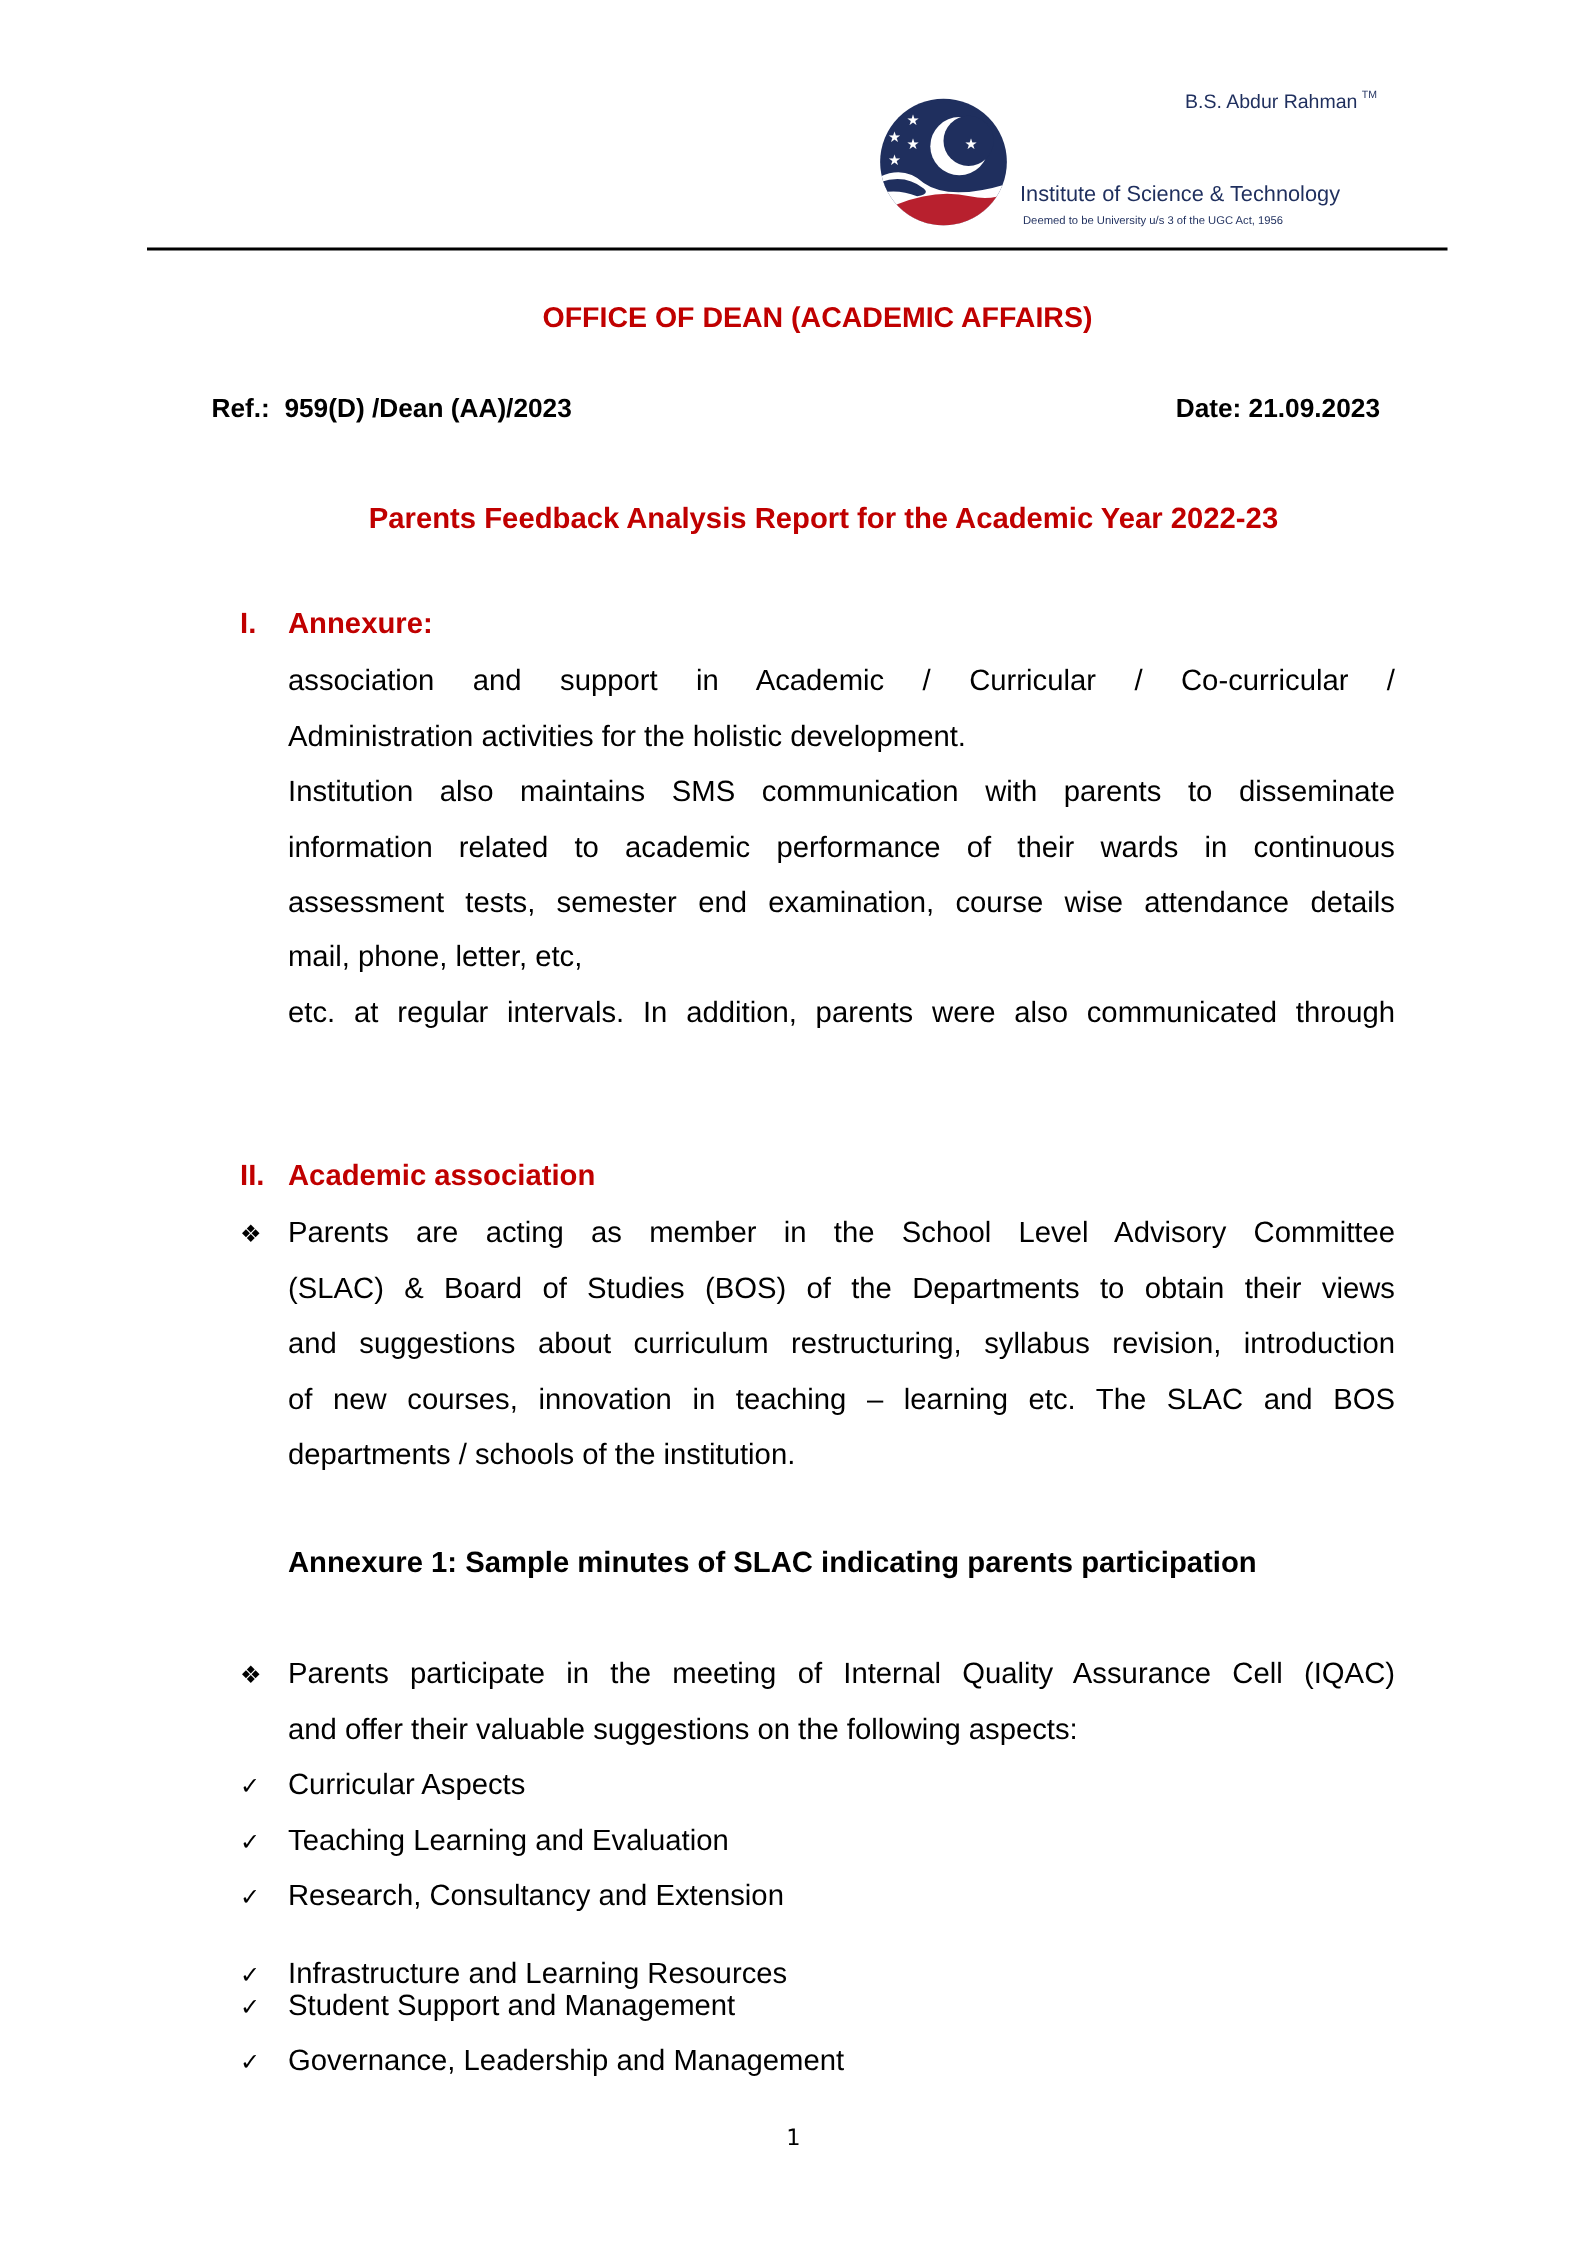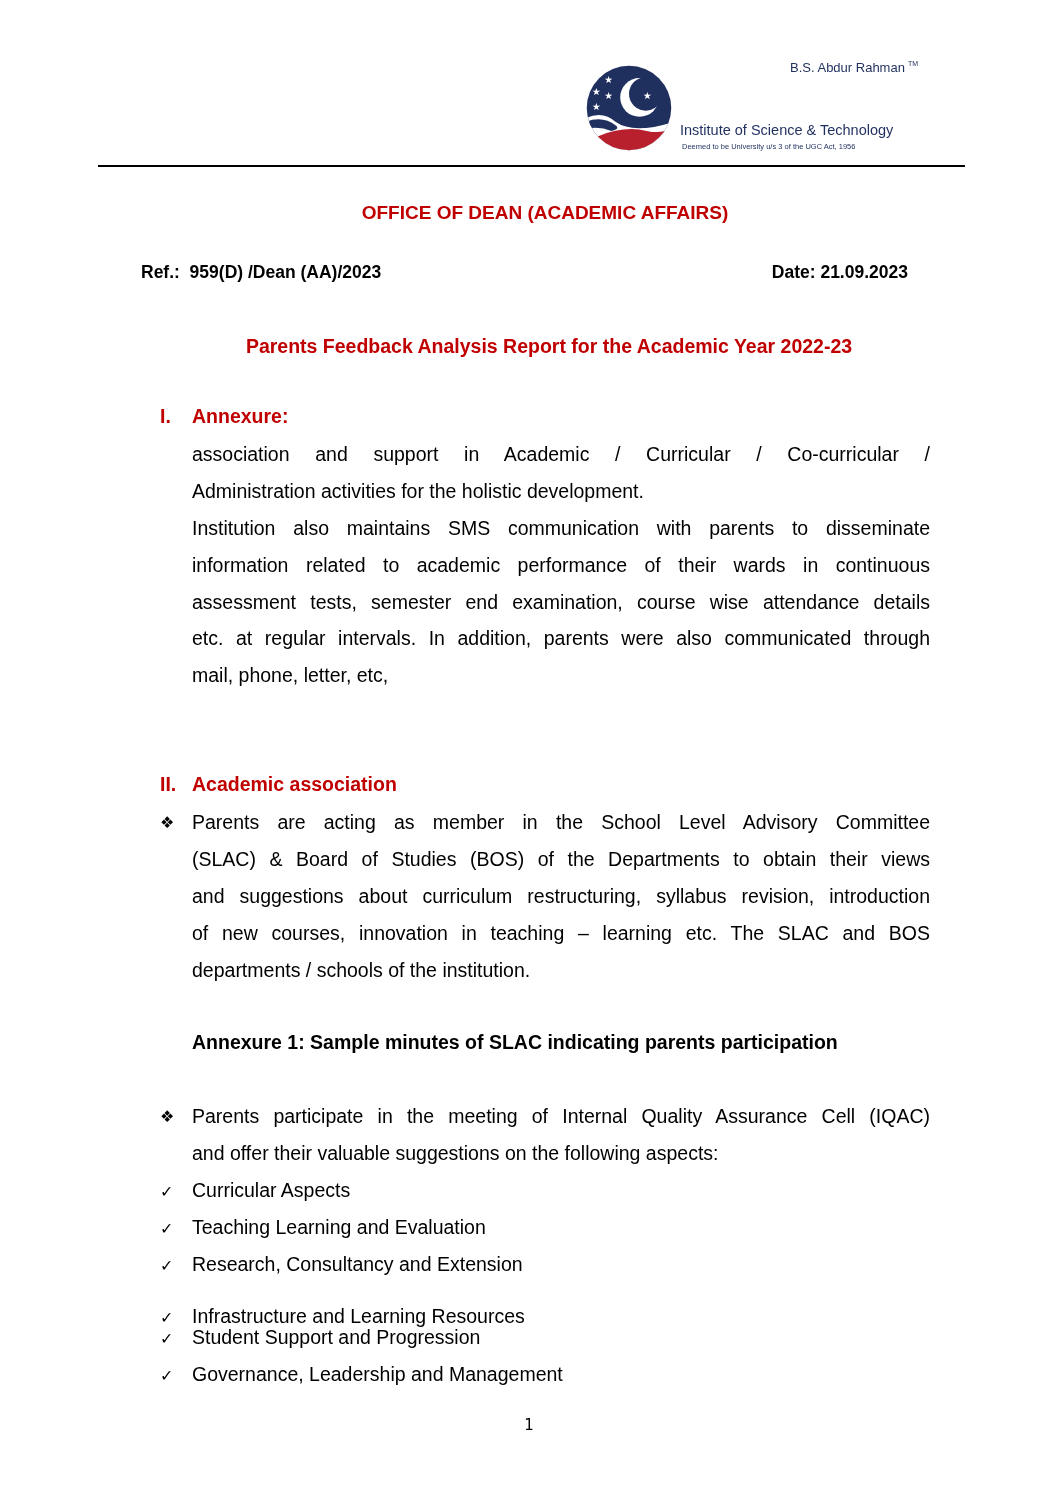--- a/index.html
+++ b/index.html
@@ -14,21 +14,21 @@
   .logo-sup .tm { font-size: 7px; vertical-align: top; margin-left: 3px; }
   .logo-name { position: absolute; left: 92px; top: 8px; font-size: 52px; font-weight: bold; color: #1f2f5e; letter-spacing: 0.5px; line-height: 1; }
   .logo-sub { position: absolute; left: 95px; top: 64px; font-size: 14.5px; color: #1f2f5e; white-space: nowrap; }
   .logo-deemed { position: absolute; left: 97px; top: 84px; font-size: 7.5px; color: #1f2f5e; white-space: nowrap; }
 
   .rule { position: absolute; left: 98px; top: 165px; width: 867px; height: 2px; background: #000; }
 
   .red { color: #c00000; }
   .office { position: absolute; left: 0; width: 1090px; top: 202px; text-align: center; font-weight: bold; font-size: 19px; }
   .ref { position: absolute; left: 128px; top: 262px; font-weight: bold; font-size: 17.5px; white-space: pre; margin-left: 13px; }
-  .date { position: absolute; right: 150px; top: 262px; font-weight: bold; font-size: 17.5px; padding-left: 44px; }
+  .date { position: absolute; right: 138px; top: 262px; font-weight: bold; font-size: 17.5px; padding-left: 44px; }
   .report-title { position: absolute; left: 0; width: 1098px; top: 335px; text-align: center; font-weight: bold; font-size: 19.5px; }
 
   .sec-head { position: absolute; left: 160px; font-weight: bold; font-size: 19.5px; }
   .sec-head .num { display: inline-block; width: 32px; }
 
   .para { position: absolute; left: 192px; width: 738px; font-size: 19.5px; line-height: 36.9px; text-align: justify; }
   .para .ln { display: block; text-align: justify; text-align-last: justify; height: 36.9px; }
   .para .ln.last { text-align-last: left; }
   .para .small { font-size: 17.5px; }
 
@@ -83,22 +83,22 @@
 
   <div class="sec-head red" style="top:405px;">
     <span class="num">I.</span><span>Annexure:</span>
   </div>
   <div class="para" style="top:436px;">
     <span class="ln">association and support in Academic / Curricular / Co-curricular /</span>
     <span class="ln last">Administration activities for the holistic development.</span>
     <span class="ln">Institution also maintains SMS communication with parents to disseminate</span>
     <span class="ln">information related to academic performance of their wards in continuous</span>
     <span class="ln">assessment tests, semester end examination, course wise attendance details</span>
+    <span class="ln last">mail, phone, letter, etc,</span>
     <span class="ln">etc. at regular intervals. In addition, parents were also communicated through</span>
-    <span class="ln last">mail, phone, letter, etc,</span>
   </div>
 
   <div class="sec-head red" style="top:773px;">
     <span class="num">II.</span><span>Academic association</span>
   </div>
 
   <span class="bullet-glyph" style="top:813px;">❖</span>
   <div class="para" style="top:804px;">
     <span class="ln">Parents are acting as member in the School Level Advisory Committee</span>
     <span class="ln">(SLAC) &amp; Board of Studies (BOS) of the Departments to obtain their views</span>
@@ -122,21 +122,21 @@
     <div class="check-item" style="top:1216px;">
       <span class="ck">✓</span><span>Teaching Learning and Evaluation</span>
     </div>
     <div class="check-item" style="top:1253px;">
       <span class="ck">✓</span><span>Research, Consultancy and Extension</span>
     </div>
     <div class="check-item" style="top:1305px;">
       <span class="ck">✓</span><span>Infrastructure and Learning Resources</span>
     </div>
     <div class="check-item" style="top:1326px;">
-      <span class="ck">✓</span><span>Student Support and Progression</span>
+      <span class="ck">✓</span><span>Student Support and Management</span>
     </div>
     <div class="check-item" style="top:1363px;">
       <span class="ck">✓</span><span>Governance, Leadership and Management</span>
     </div>
   </div>
 
   <div class="pagenum">1</div>
 </div>
 
 </body></html>

